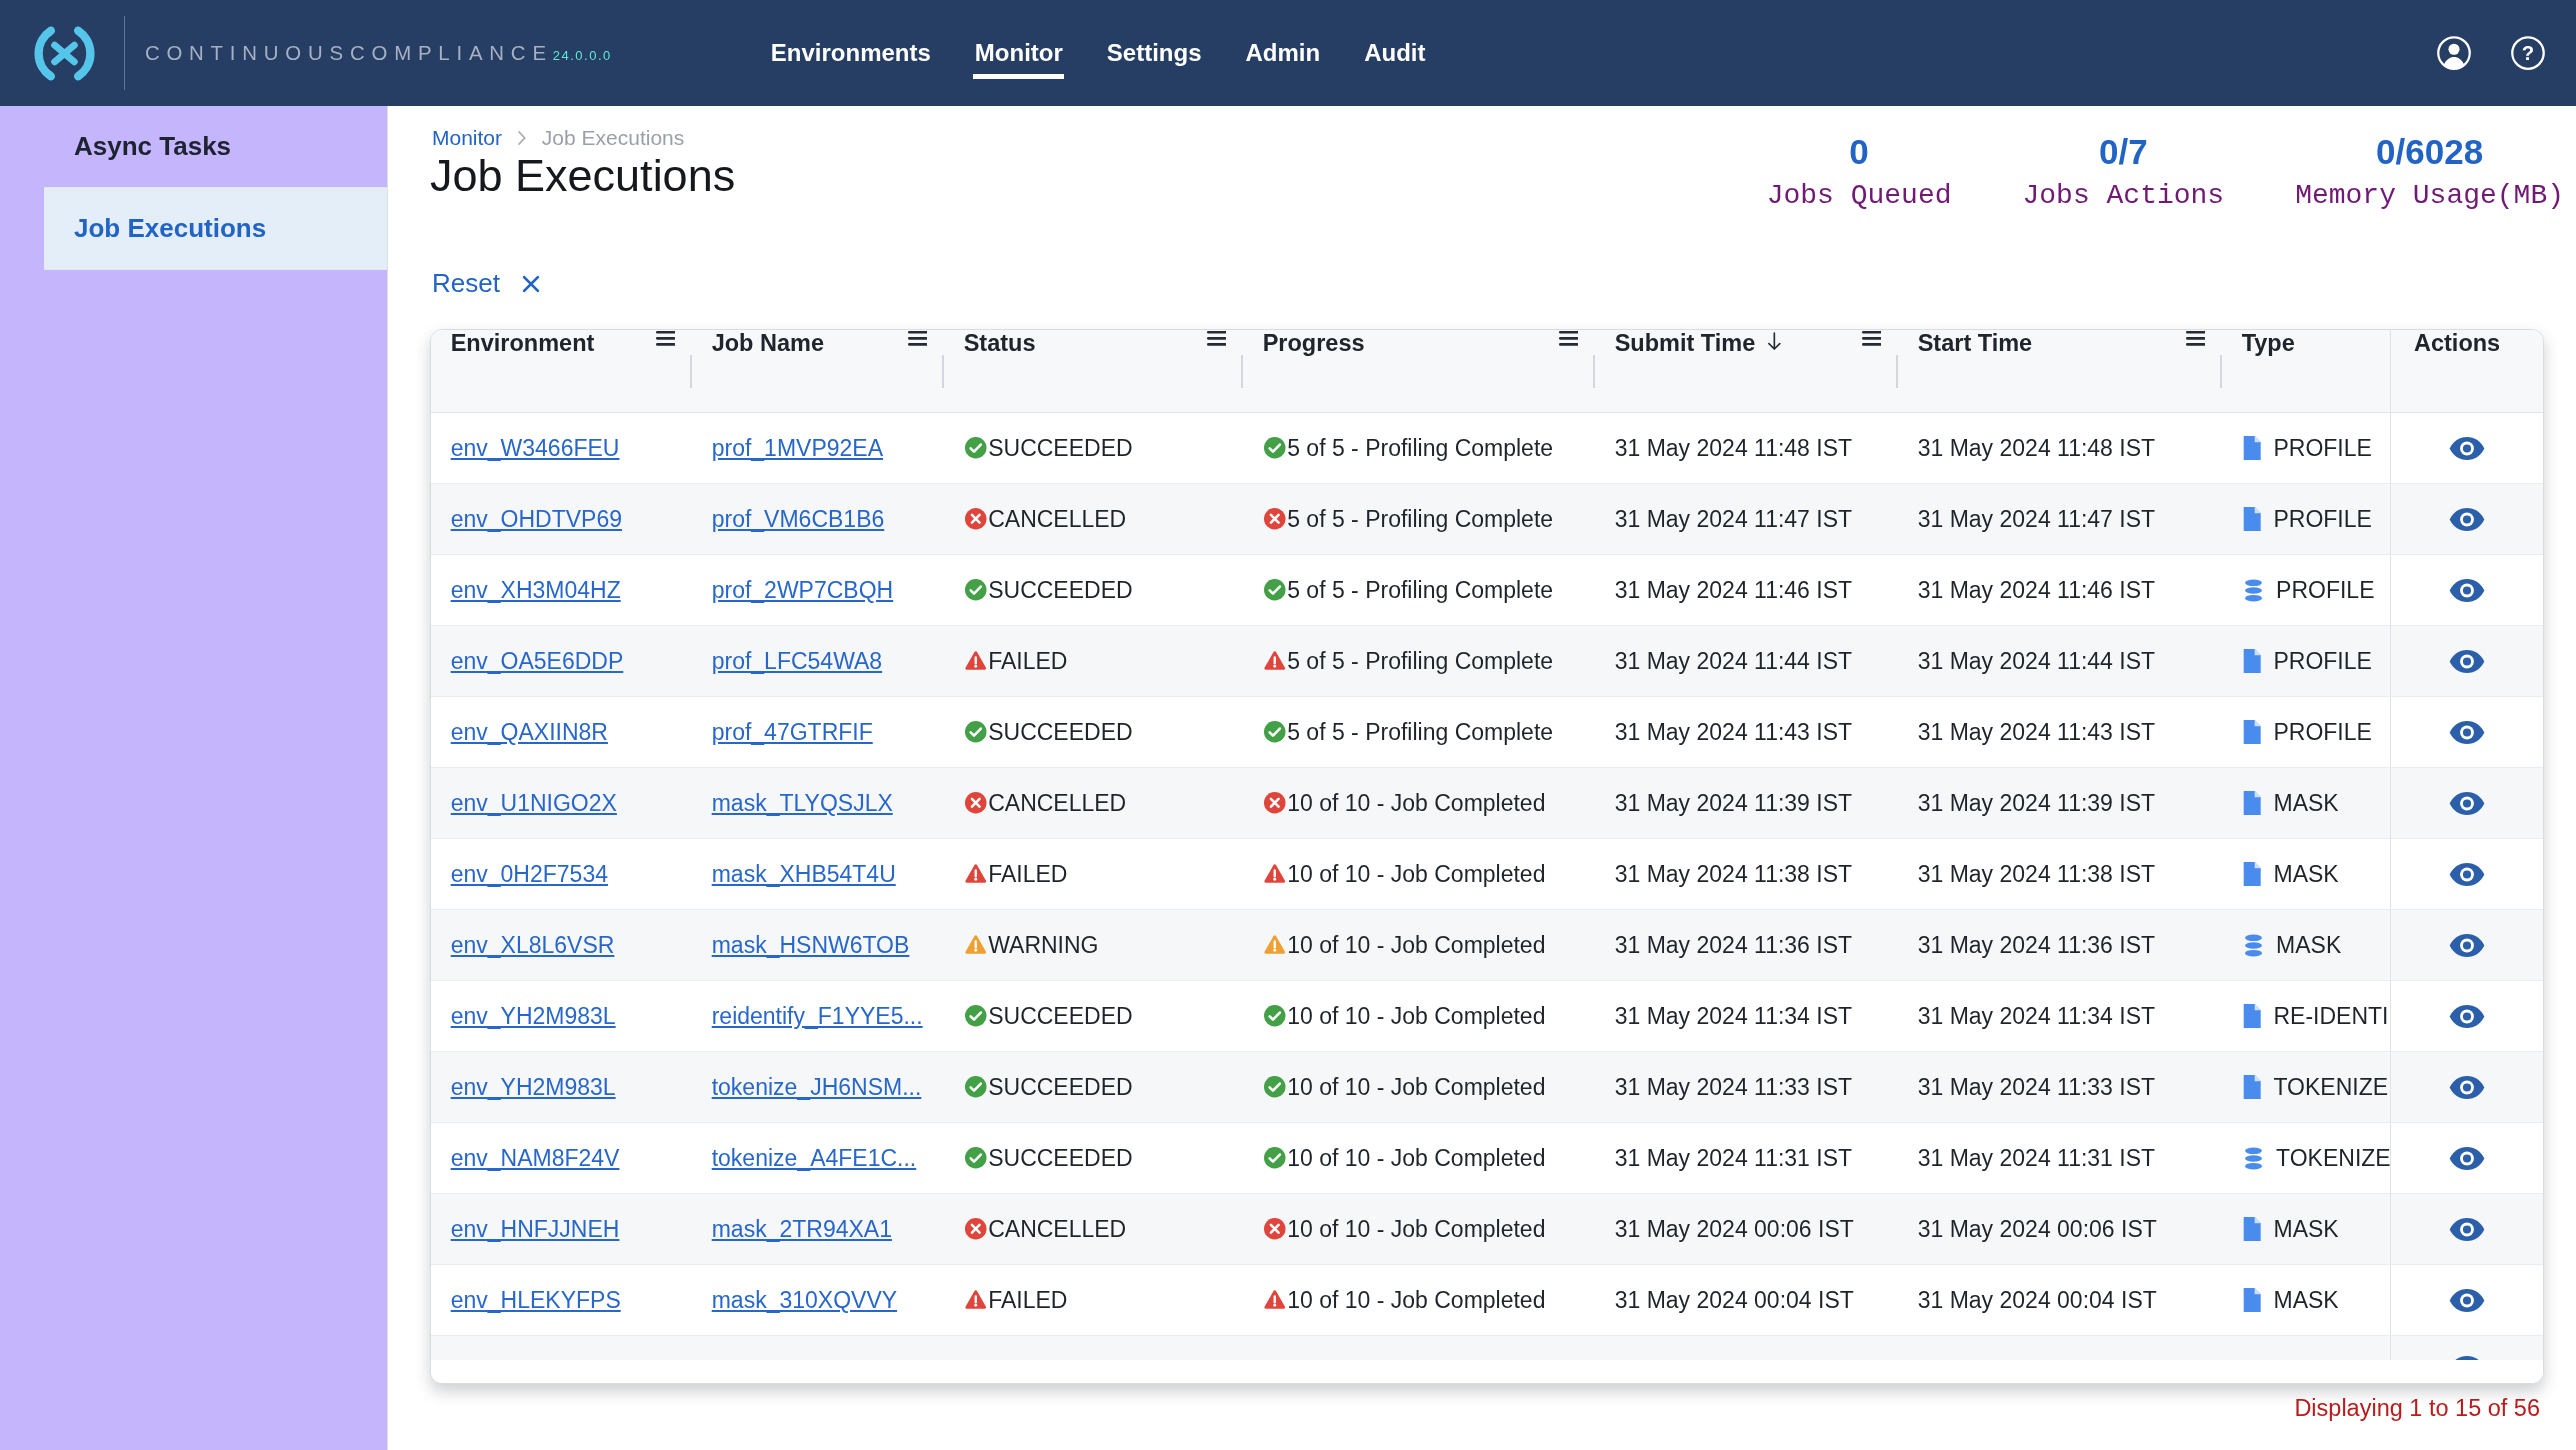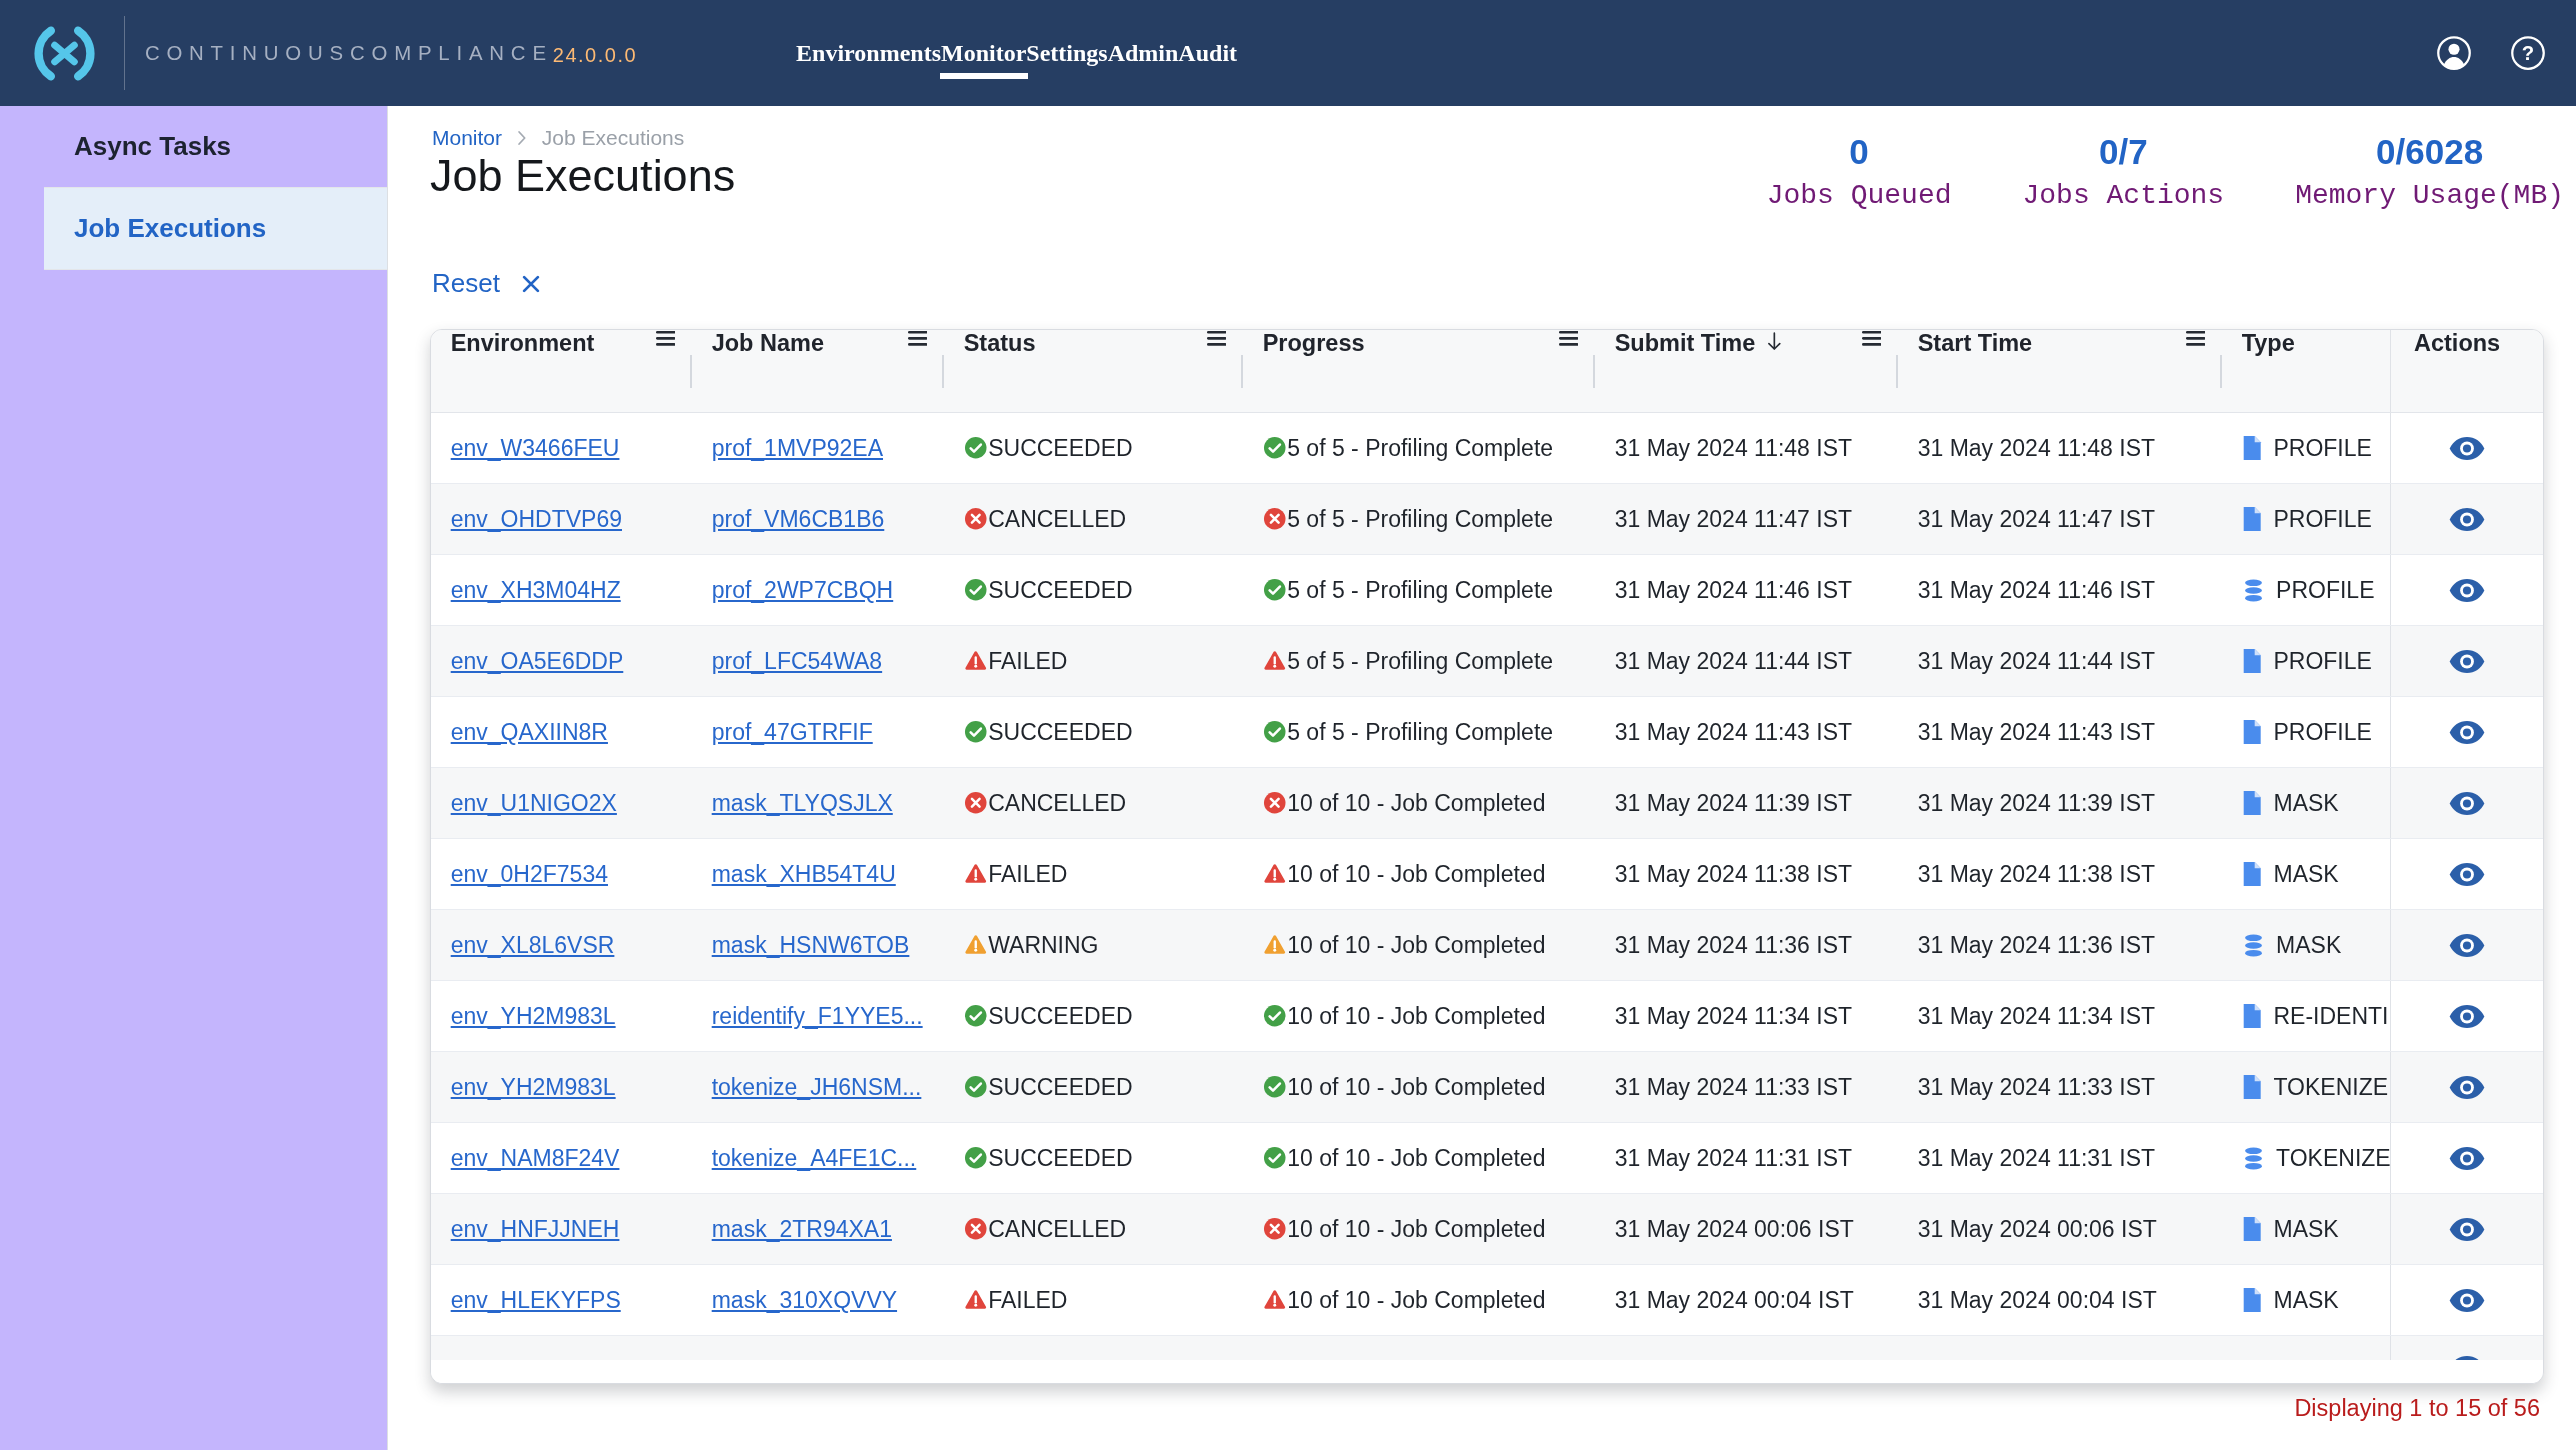--- a/index.html
+++ b/index.html
@@ -7,23 +7,23 @@
   .screen { position:relative; width:2576px; height:1451px; overflow:hidden; background:#fff; }
 
   
   .topbar { position:absolute; left:0; top:0; width:100%; height:106px; background:var(--navbar,#263e63);
             display:flex; align-items:center; padding:0 30px 0 25px; }
   .logo { display:flex; align-items:center; gap:19.7px; }
   .i-logo { width:79px; height:55px; display:block; }
   .logo-sep { width:1.5px; height:74px; background:rgba(255,255,255,0.28); }
   .logo-text { display:flex; flex-direction:row; align-items:center; }
   .logo-line { font-size:20.4px; letter-spacing:6.8px; color:#a6b0c2; line-height:1.2; white-space:nowrap; }
-  .logo-version { font-size:20px; letter-spacing:1.5px; color:#fdba74; margin-top:4.5px; }
-
-  .mainnav { display:flex; margin-left:159px; align-items:flex-start;font-family:Liberation Serif, serif; }
+  .logo-version { font-size:13px; letter-spacing:1.5px; color:#5eead4; margin-top:4.5px; }
+
+  .mainnav { display:flex; gap:44px; margin-left:159px; align-items:flex-start; }
   .nav-item { position:relative; color:#fff; font-size:24px; font-weight:bold; cursor:pointer; white-space:nowrap; }
   .nav-item.active::after { content:''; position:absolute; left:-1.5px; right:-1.5px; bottom:-12px; height:5.3px; background:#fff; }
 
   .top-actions { margin-left:auto; display:flex; gap:38px; align-items:center; }
   .top-btn { background:none; border:none; cursor:pointer; width:36px; height:36px; padding:0; }
   .i-top { width:36px; height:36px; display:block; }
 
   
   .sidebar { position:absolute; left:0; top:106px; bottom:0; width:388px; background:#c4b5fd; border-right:1.5px solid #dcdfe3;padding-left:44px; }
   .side-item { height:82px; display:flex; align-items:center; padding-left:30px; font-size:26px; font-weight:bold;

